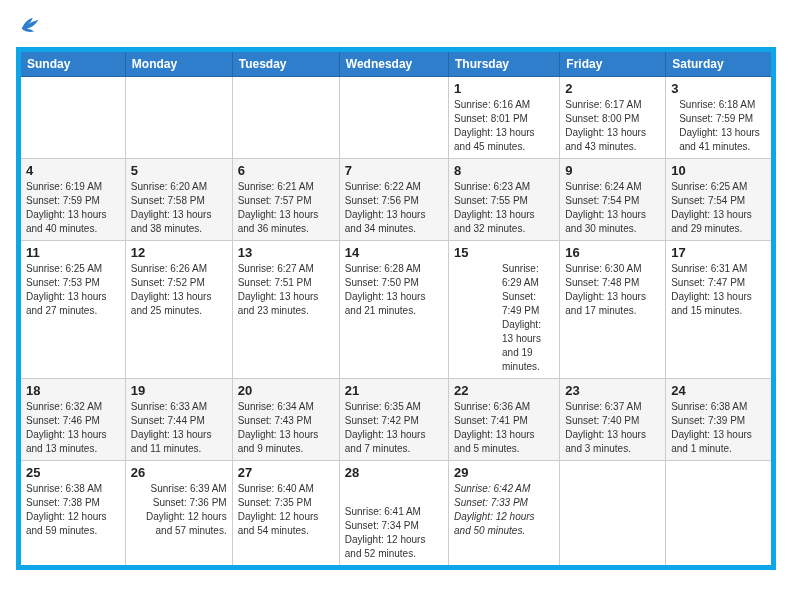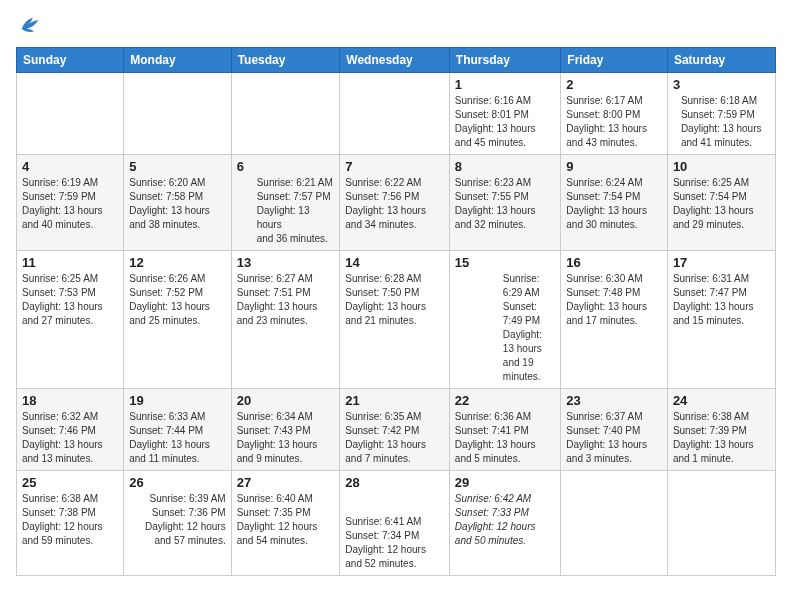--- a/index.html
+++ b/index.html
@@ -49,21 +49,21 @@
       line-height: 1.1;
     }
     .location-subtitle {
       font-size: 14px;
       color: #555;
       margin-top: 2px;
     }
     .calendar {
       width: 100%;
       border-collapse: collapse;
-      border: 1px solid #0ea5e9;
+      border: 5px solid #0ea5e9;
     }
     .calendar th {
       background: #2e7ecb;
       color: #fff;
       font-size: 12px;
       font-weight: bold;
       text-align: left;
       padding: 5px 6px;
       border: 1px solid #2566a8;
     }
@@ -167,21 +167,21 @@
           </td>
           <td>
             <span class="day-number">5</span>
             <div class="day-info" style="white-space: pre-line;">Sunrise: 6:20 AM
 Sunset: 7:58 PM
 Daylight: 13 hours
 and 38 minutes.</div>
           </td>
           <td>
             <span class="day-number">6</span>
-            <div class="day-info" style="white-space: pre-line; margin-left: 20px;">Sunrise: 6:21 AM
+            <div class="day-info" style="white-space: pre-line;">Sunrise: 6:21 AM
 Sunset: 7:57 PM
 Daylight: 13 hours
 and 36 minutes.</div>
           </td>
           <td>
             <span class="day-number">7</span>
             <div class="day-info" style="white-space: pre-line;">Sunrise: 6:22 AM
 Sunset: 7:56 PM
 Daylight: 13 hours
 and 34 minutes.</div>

